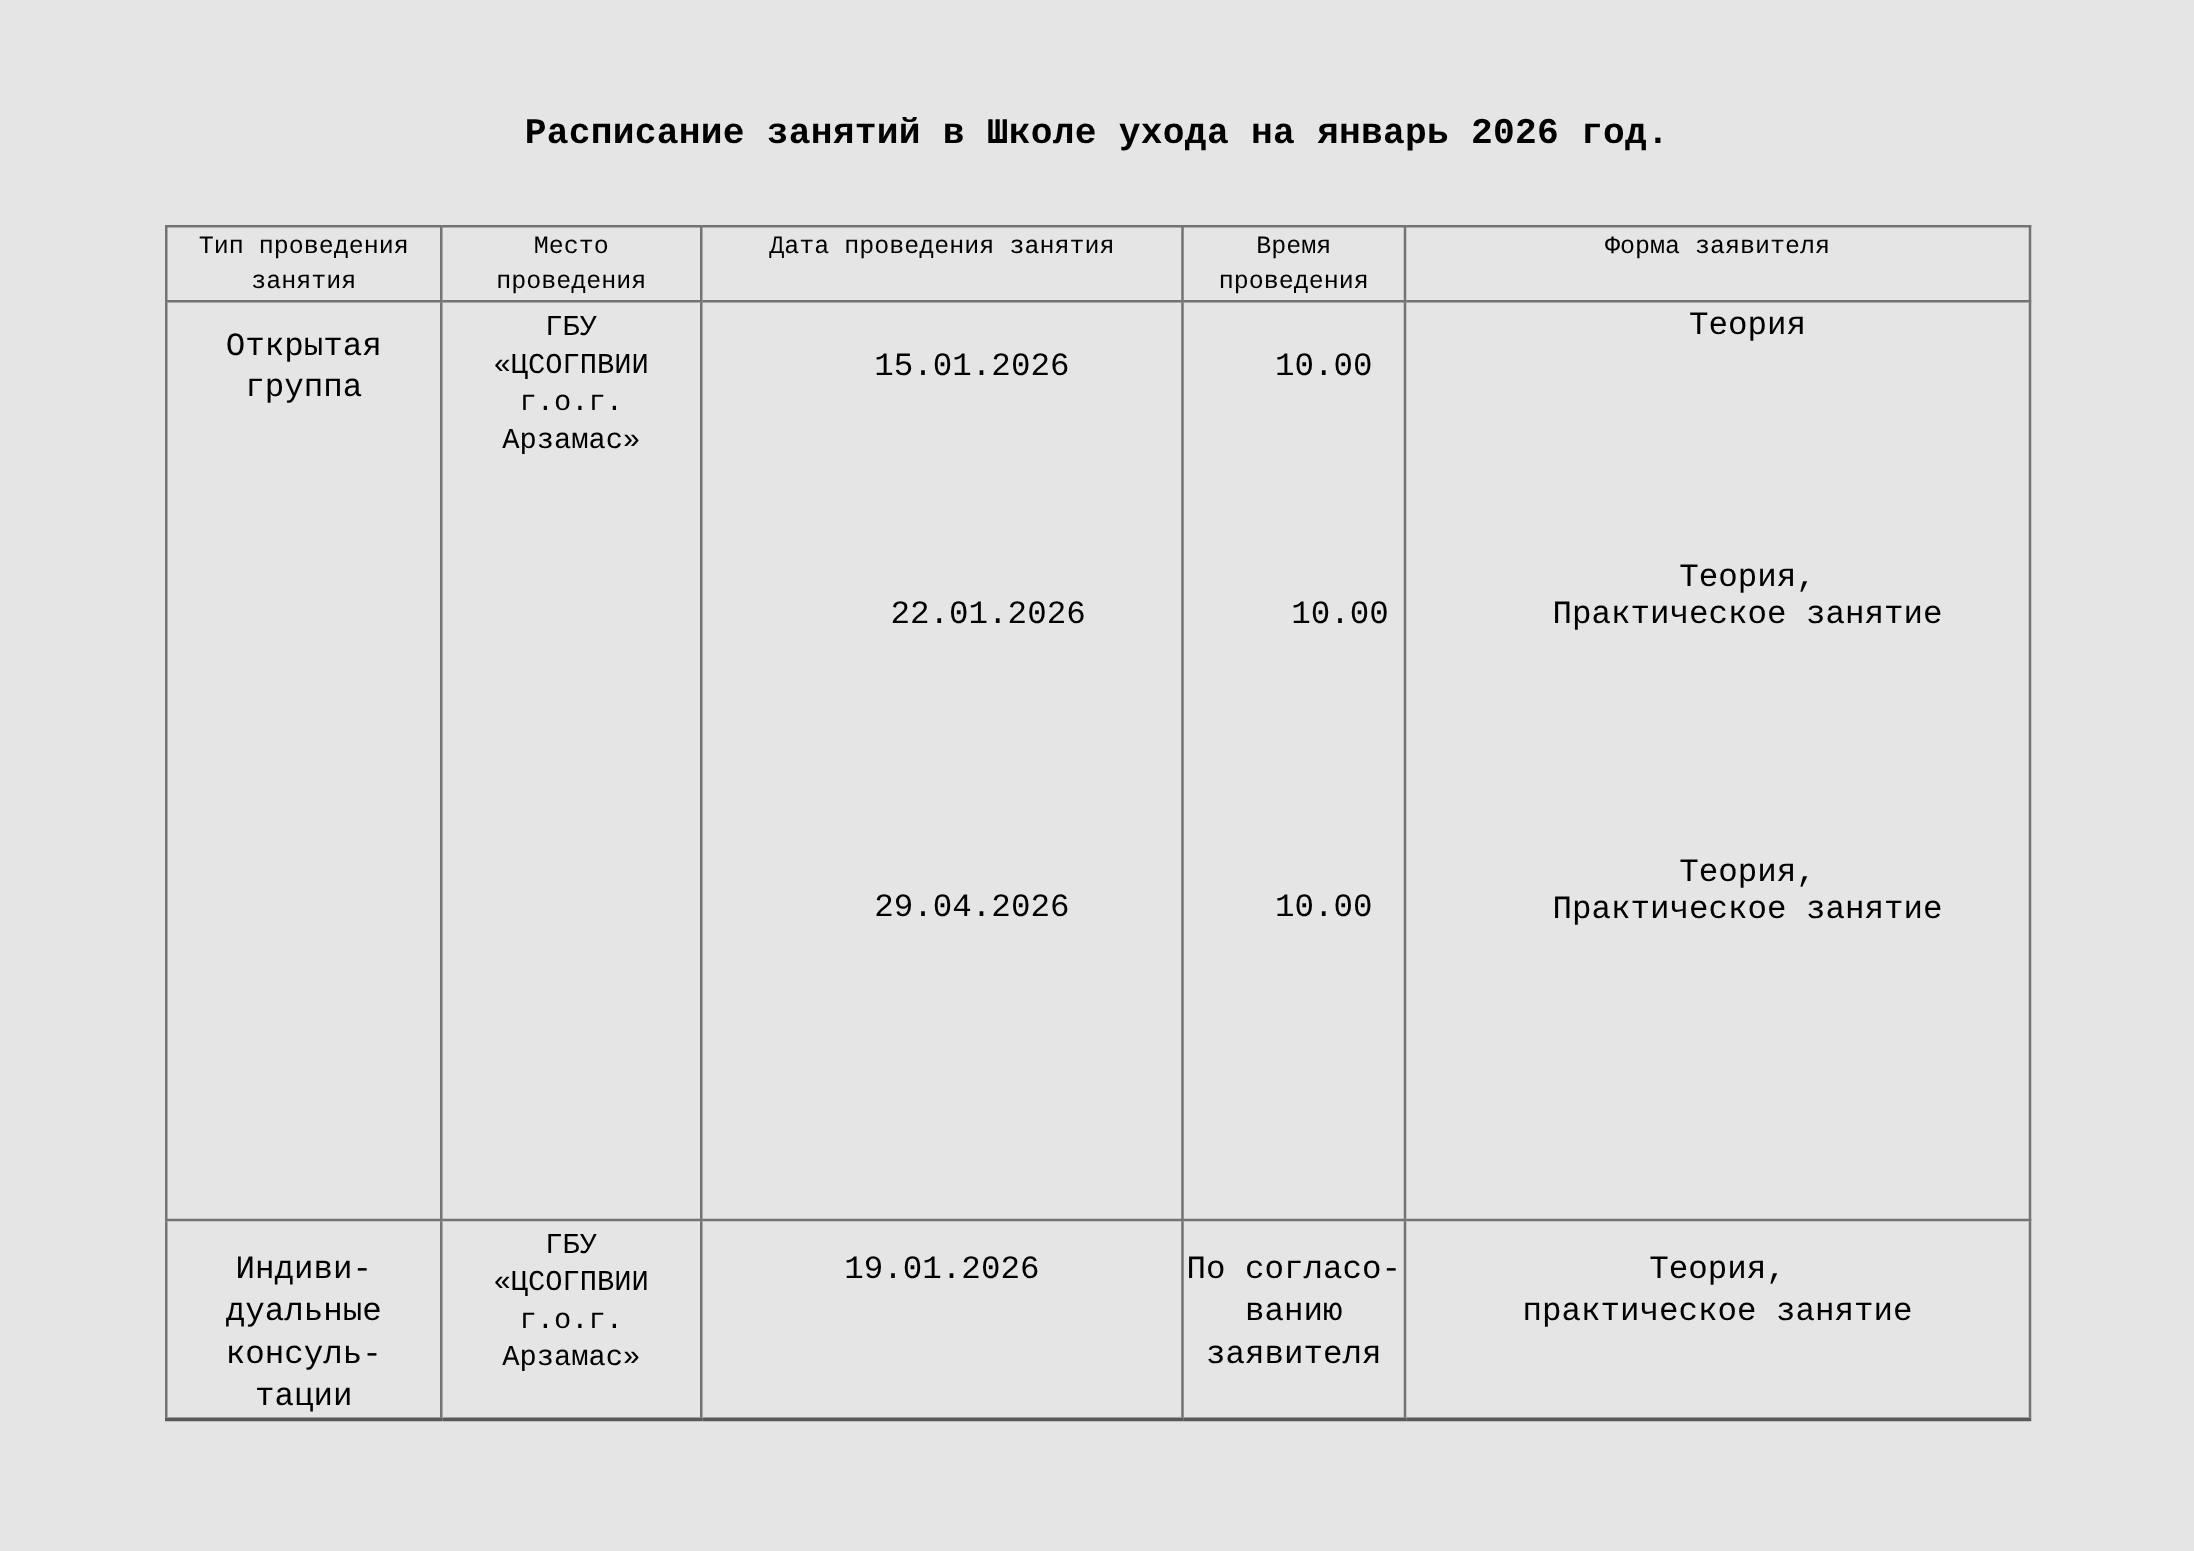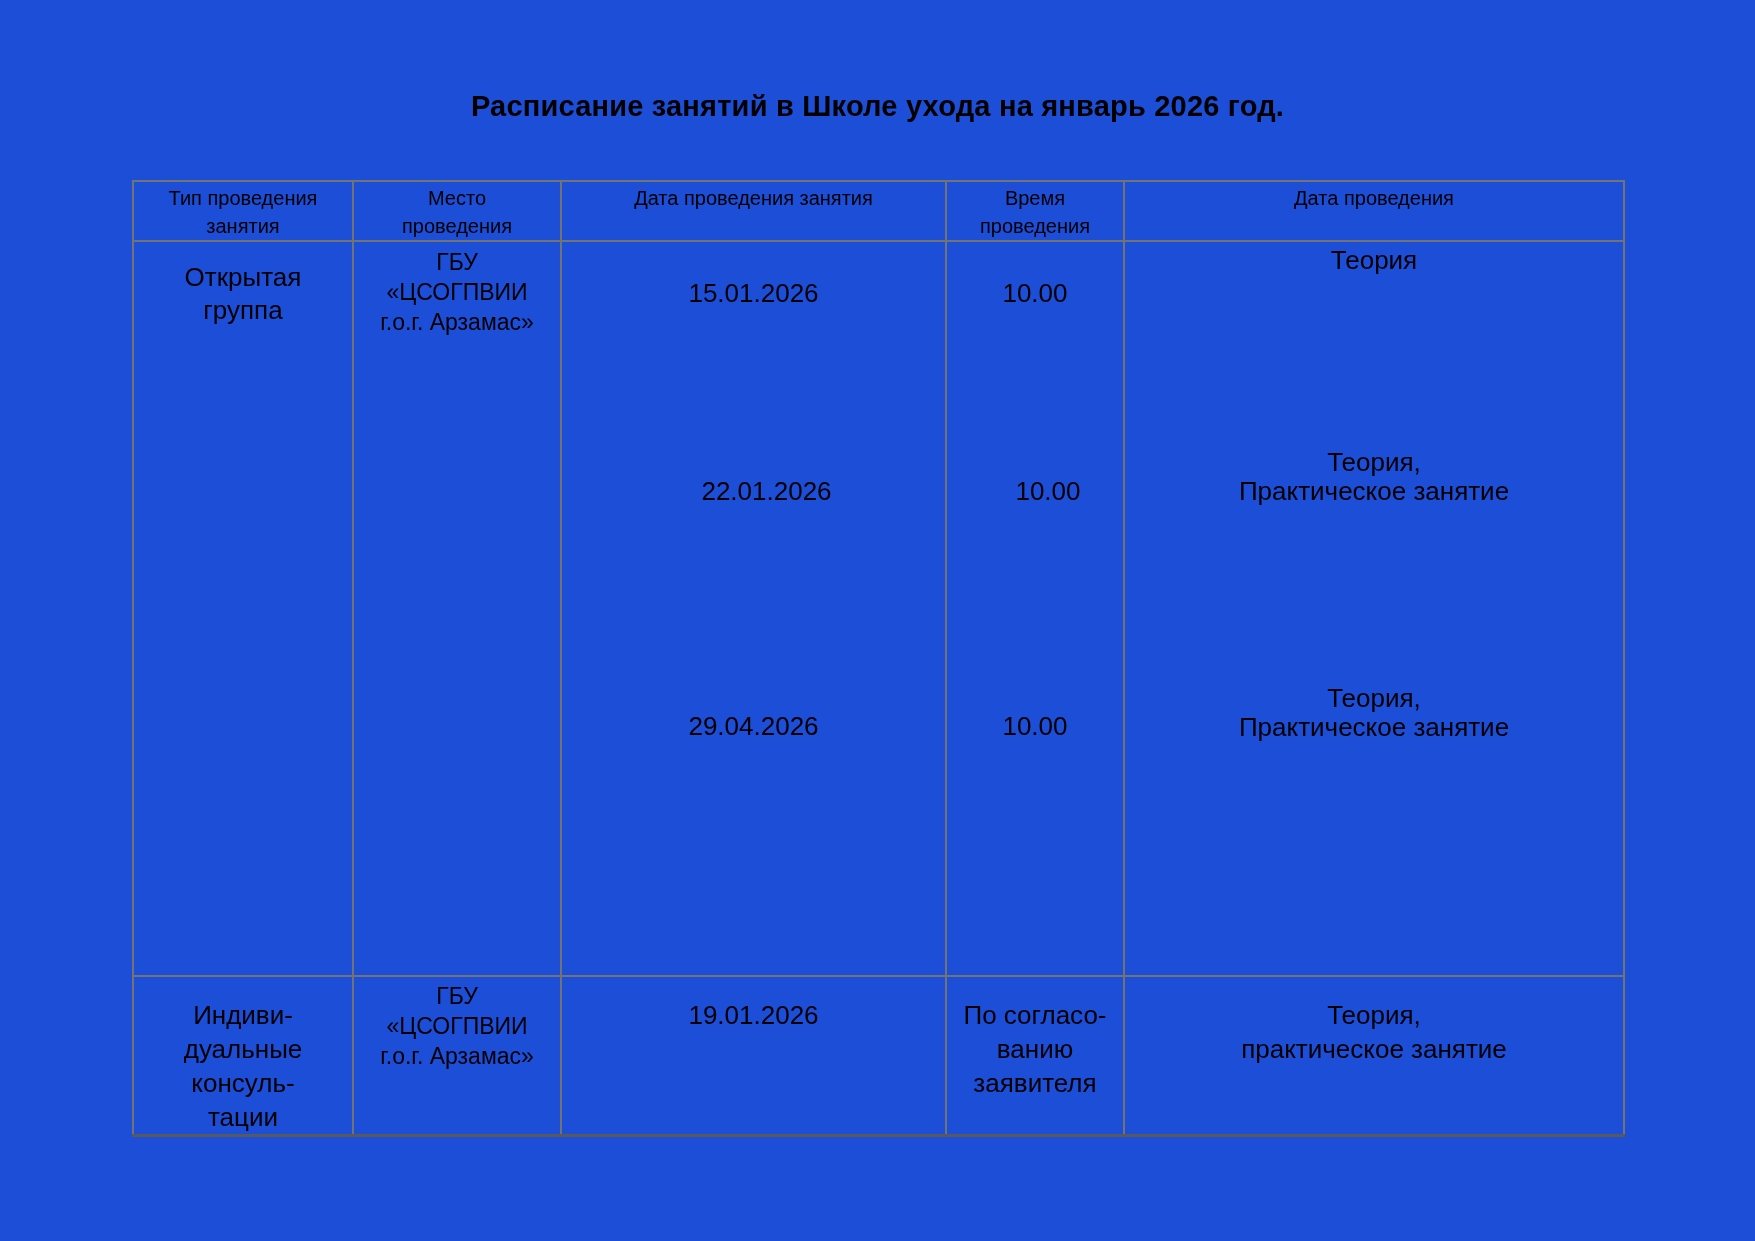--- a/index.html
+++ b/index.html
@@ -1,20 +1,20 @@
 <!DOCTYPE html>
 <html><head>
 <meta charset="utf-8">
 <style>
   html,body{margin:0;padding:0;background:#fff;}
   .page{
     position:relative;
     width:1755px;height:1241px;
-    background:#1d4ed8;
-    font-family:Liberation Sans, sans-serif;
+    background:#e5e5e5;
+    font-family:Liberation Mono, monospace;
     color:#000;
     overflow:hidden;
   }
   .doc-title{
     position:absolute;
     top:90px;left:132px;width:1491px;
     text-align:center;
     font-size:29px;
     font-weight:bold;
     letter-spacing:0.2px;
@@ -56,20 +56,21 @@
   }
   .c-top.place{
     font-size:23px;
     line-height:30px;
     padding-top:5px;
   }
   .relbox{
     position:relative;
     height:733px;
     width:100%;
+    padding-left:48px;
   }
   .entry{
     position:absolute;
     left:0;width:100%;
     text-align:center;
     font-size:26px;
     line-height:33px;
     white-space:pre-line;
   }
   .entry.form{line-height:29px;}
@@ -110,21 +111,21 @@
 
     <tbody>
         <tr class="head">
       <th>Тип проведения
 занятия</th>
       <th>Место
 проведения</th>
       <th>Дата проведения занятия</th>
       <th>Время
 проведения</th>
-      <th>Дата проведения</th>
+      <th>Форма заявителя</th>
     </tr>
 
     <tr class="row1">
       <td>
         <div class="c-top">Открытая
 группа</div>
       </td>
       <td>
         <div class="c-top place">ГБУ
 «ЦСОГПВИИ

